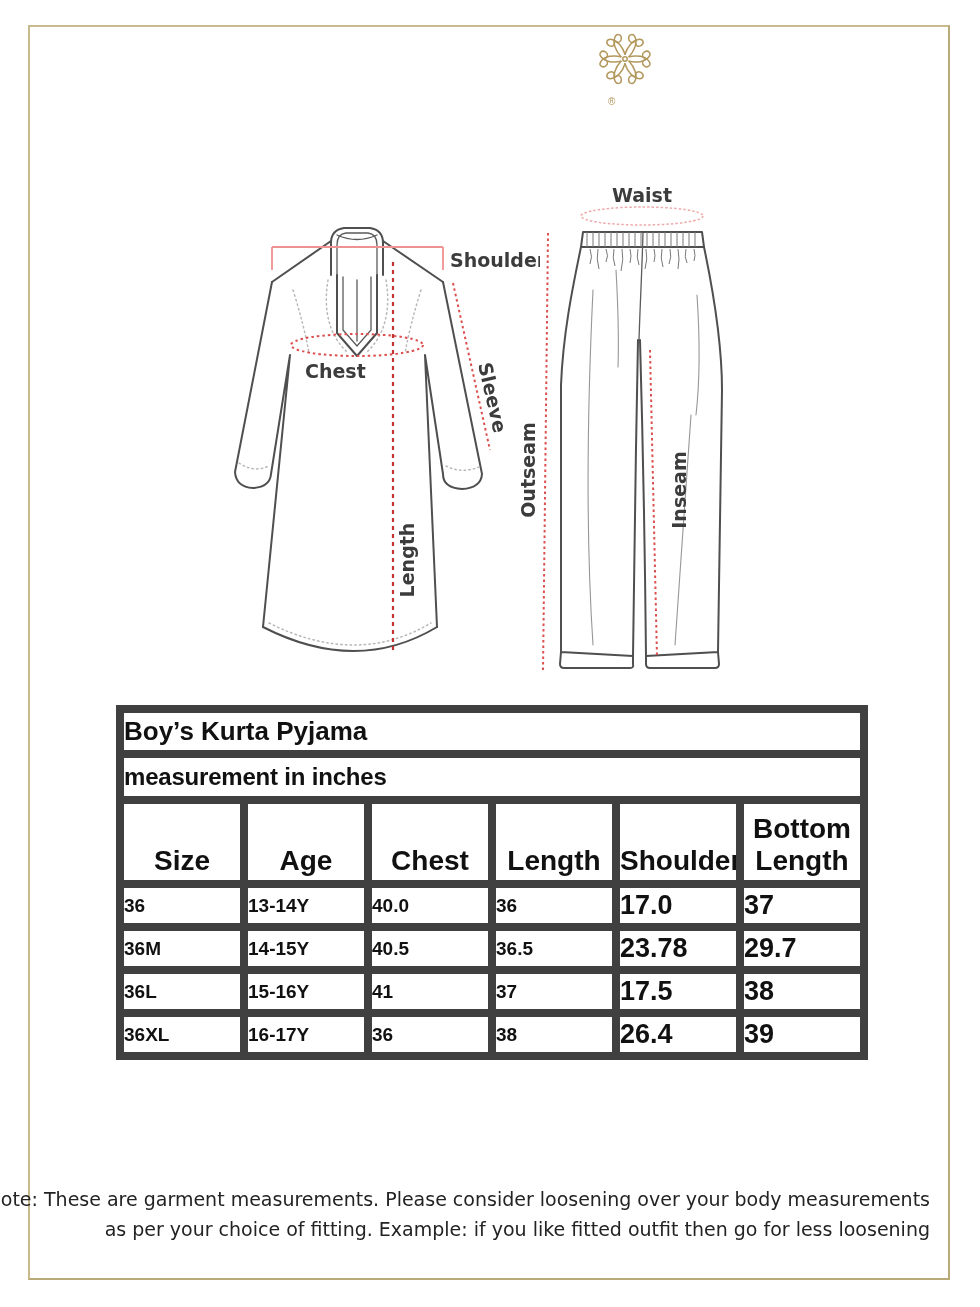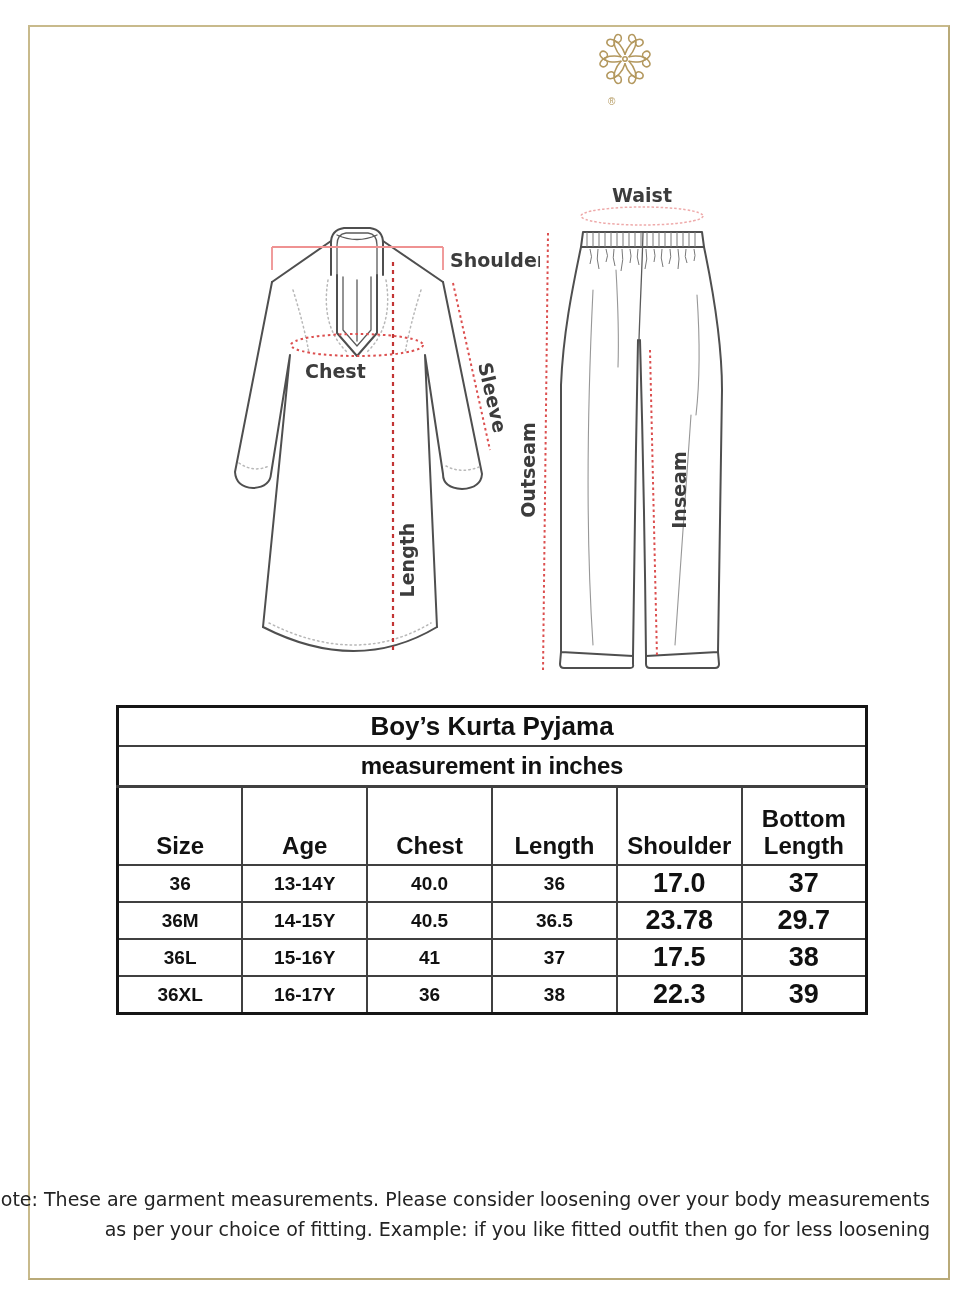--- a/index.html
+++ b/index.html
@@ -21,26 +21,26 @@
   .wrinkle{fill:none;stroke:#979797;stroke-width:1.1;stroke-linecap:round;}
   .elastic{fill:none;stroke:#787878;stroke-width:1;}
   .red-solid{fill:none;stroke:#ef9292;stroke-width:1.8;}
   .red-dot{fill:none;stroke:#dc4f4f;stroke-width:2;stroke-dasharray:2.5 3;}
   .red-dash{fill:none;stroke:#c23434;stroke-width:2.2;stroke-dasharray:4 4;}
   .red-fine{fill:none;stroke:#eeaaaa;stroke-width:1.5;stroke-dasharray:2.5 2;}
   .dlabel{font-family:"DejaVu Sans",sans-serif;font-size:19px;font-weight:600;fill:#3c3c3c;}
   
   .chart{position:absolute;left:116px;top:705px;border-collapse:collapse;table-layout:fixed;
         width:752px;color:#111;}
-  .chart td,.chart th{border:2px solid #404040;text-align:center;font-weight:bold;
+  .chart td,.chart th{border:8px solid #404040;font-weight:bold;
         padding:0;overflow:hidden;margin-top:48px;}
   .chart{border:3px solid #151515;}
   .t-title td{height:37px;font-size:26px;border-bottom-width:2px;}
   .t-sub td{height:38px;font-size:24px;letter-spacing:-0.2px;border-bottom-width:3px;}
-  .t-head th{height:72px;vertical-align:bottom;font-size:24px;line-height:1.12;padding-bottom:4px;}
+  .t-head th{height:72px;vertical-align:bottom;font-size:28px;line-height:1.12;padding-bottom:4px;}
   .t-row td{height:35px;font-size:19px;}
   .t-row td.c-age{font-size:19px;}
   .t-row td.c-shoulder,.t-row td.c-bottom{font-size:27px;}
   
   .note{position:absolute;right:50px;top:1184px;text-align:right;color:#232323;
         font-family:"DejaVu Sans",sans-serif;font-size:19px;line-height:30px;}
   .note div{white-space:nowrap;}
 </style>
 </head>
 <body>
@@ -177,21 +177,21 @@
       <td class="c-chest">41</td>
       <td class="c-length">37</td>
       <td class="c-shoulder">17.5</td>
       <td class="c-bottom">38</td>
     </tr>
     <tr class="t-row">
       <td class="c-size">36XL</td>
       <td class="c-age">16-17Y</td>
       <td class="c-chest">36</td>
       <td class="c-length">38</td>
-      <td class="c-shoulder">22.3</td>
+      <td class="c-shoulder">26.4</td>
       <td class="c-bottom">39</td>
     </tr>
   </tbody>
     </table>
 
   <div class="note">
     <div>Note: These are garment measurements. Please consider loosening over your body measurements</div>
     <div>as per your choice of fitting. Example: if you like fitted outfit then go for less loosening</div>
   </div>
 </div>

